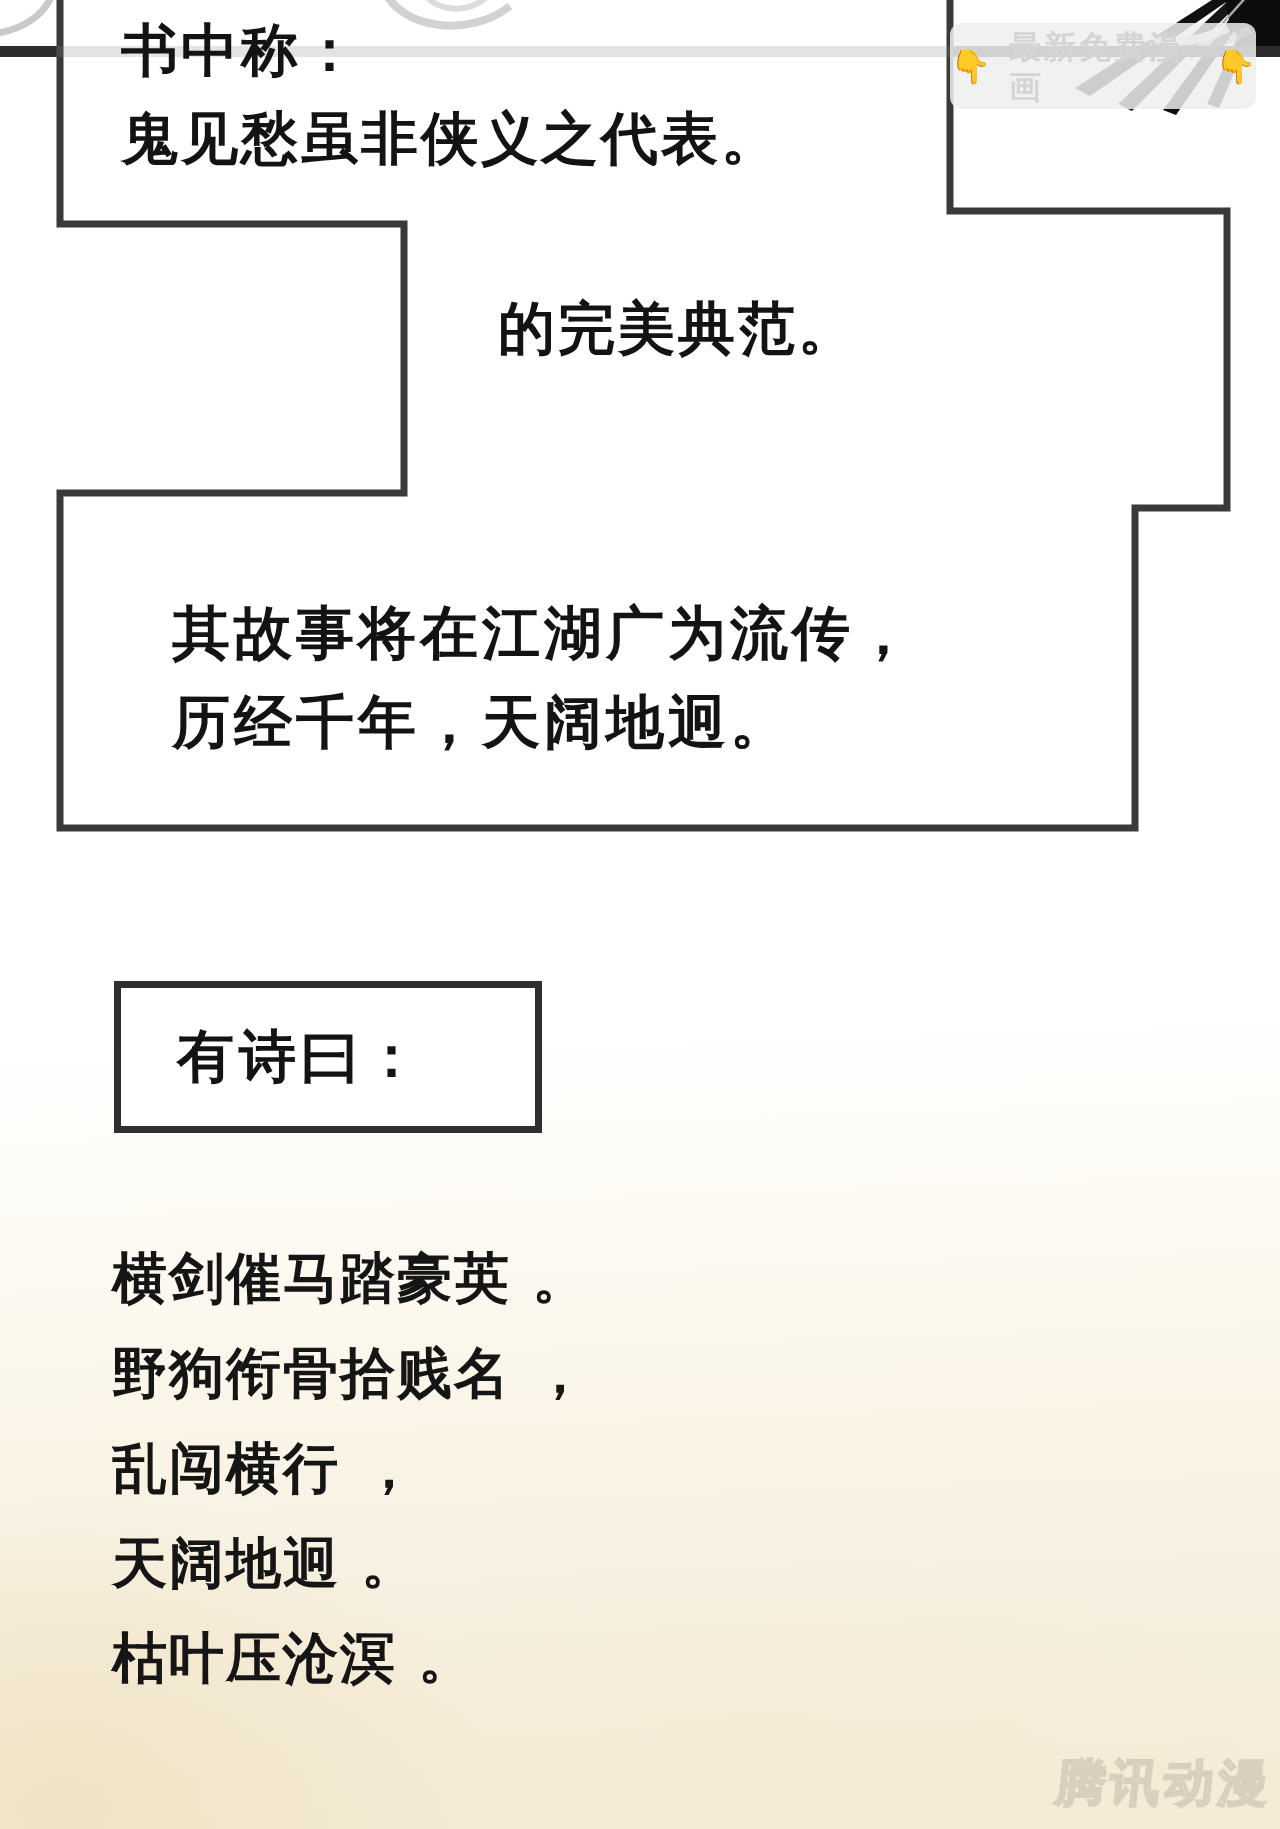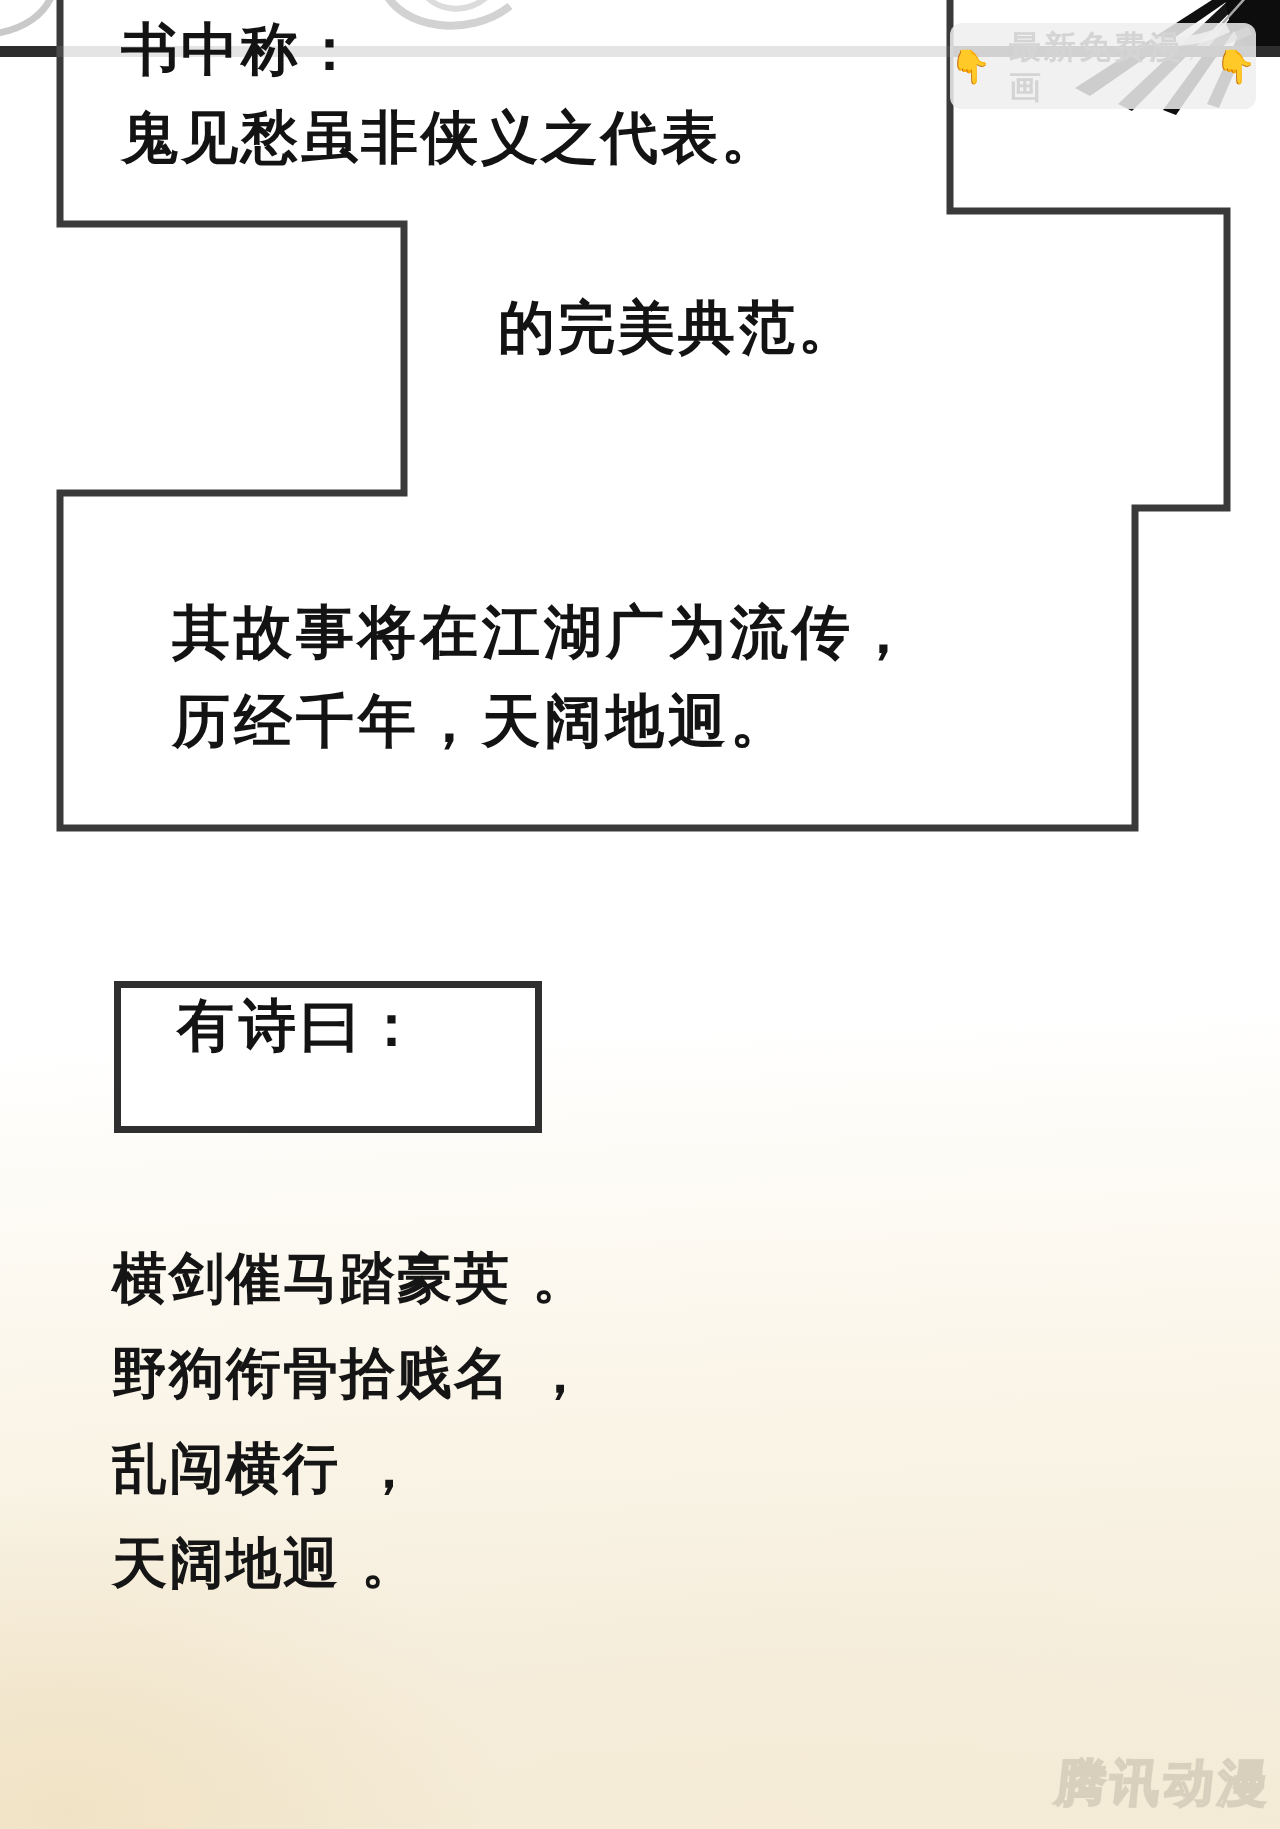--- a/index.html
+++ b/index.html
@@ -8,28 +8,28 @@
     width:1280px;height:1829px;
     overflow:hidden;
     font-family:"Liberation Sans", sans-serif;
     background-image:
       radial-gradient(ellipse 720px 520px at 5% 99%, rgba(240,226,196,0.95), rgba(240,226,196,0) 62%),
       radial-gradient(ellipse 900px 400px at 60% 100%, rgba(245,235,214,0.85), rgba(245,235,214,0) 70%),
       linear-gradient(178deg, #ffffff 56%, #fbf6ea 74%, #f6eedd 90%, #f4ebd6 100%);
   }
   svg.decor{position:absolute;left:0;top:0;z-index:1;}
   .txt{position:absolute;z-index:2;color:#131313;}
-  .narration{font-weight:600;font-family:Liberation Serif, serif;}
+  .narration{font-weight:600;}
   .narration-1{left:121px;top:6px;font-size:57px;line-height:88px;letter-spacing:3px;}
   .narration-2{left:498px;top:286px;font-size:57px;line-height:84px;letter-spacing:3px;}
   .narration-3{left:172px;top:588px;font-size:58px;line-height:89px;letter-spacing:4px;}
   .poem-box{
     position:absolute;left:114px;top:981px;width:428px;height:152px;
     box-sizing:border-box;border:7px solid #2f2f2f;background:#ffffff;
-    z-index:2;display:flex;
+    z-index:2;display:flex;align-items:center;
   }
   .poem-box-label{
     padding-left:56px;font-size:57px;font-weight:600;letter-spacing:5px;color:#131313;
   }
   .poem{
     left:112px;top:1230px;font-size:55px;line-height:95px;
     font-family:"DejaVu Serif","Liberation Serif",serif;
     font-weight:700;letter-spacing:2px;color:#151515;
   }
   .watermark-box{
@@ -98,20 +98,21 @@
 
   <div class="poem-box">
     <span class="poem-box-label">有诗曰：</span>
   </div>
 
   <div class="txt poem">
       <div>横剑催马踏豪英 。</div>
       <div>野狗衔骨拾贱名 ，</div>
       <div>乱闯横行 ，</div>
       <div>天阔地迥 。</div>
+      <div>枯叶压沧溟 。</div>
     </div>
 
   <div class="watermark-box">
     <div class="wm-line1">
       <span class="wm-hand">👇</span>
       <span class="wm-title">最新免费漫画</span>
       <span class="wm-hand">👇</span>
     </div>
   </div>
 

